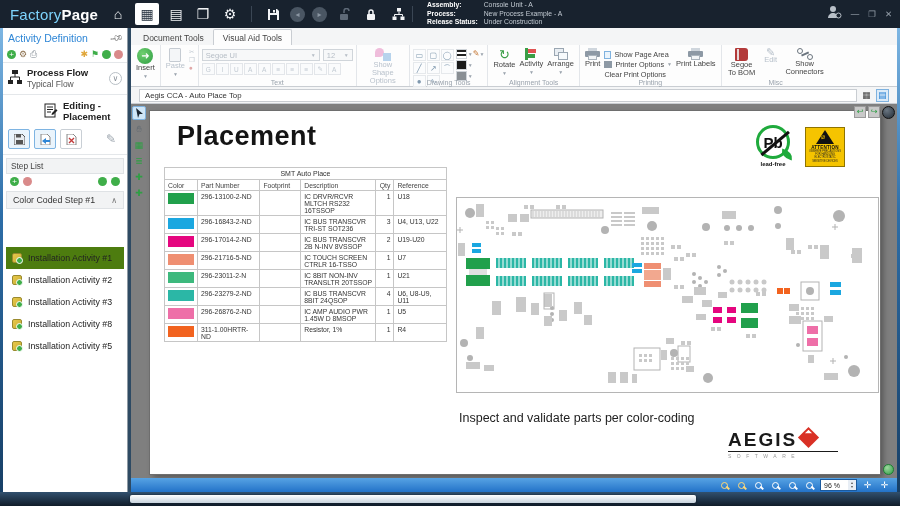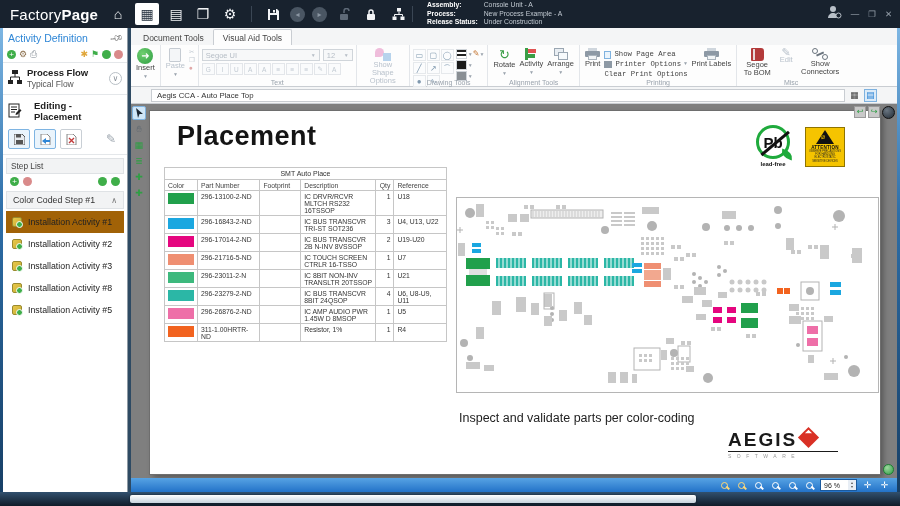--- a/index.html
+++ b/index.html
@@ -4,21 +4,21 @@
 <style>
   * { margin:0; padding:0; box-sizing:border-box; }
   html,body { background:#0d1520; }
   body { font-family:"Liberation Sans", sans-serif; }
   .window { position:relative; width:900px; height:506px; background:#16222f; overflow:hidden; }
 
   
   .titlebar { position:absolute; top:0; left:0; right:0; height:28px; background:#18222e;
     display:flex; align-items:center; color:#e7ebee; }
   .brand { margin-left:10px; font-size:15px; letter-spacing:.2px; white-space:nowrap; }
-  .brand .f { color:#ffffff; font-weight:400; }
+  .brand .f { color:#7dd3fc; font-weight:400; }
   .brand .l { color:#ffffff; font-weight:700; }
   .tb-icons { display:flex; align-items:center; margin-left:10px; gap:7px; }
   .tb-ic { width:20px; height:20px; display:flex; align-items:center; justify-content:center;
     color:#f2f4f6; font-size:14px; line-height:1; }
   .tb-ic.active-mod { background:#ffffff; border-radius:2px; color:#1b2836; width:24px; height:22px; }
   .tb-sep { width:1px; height:16px; background:#3a4654; margin:0 4px; }
   .tb-ic.dim { color:#5d6977; }
   .circle-btn { width:15px; height:15px; border-radius:50%; background:#4a5663; color:#8b96a2;
     font-size:8px; display:flex; align-items:center; justify-content:center; }
   .asm-info { margin-left:10px; font-size:6.8px; line-height:8.5px; display:grid;
@@ -39,39 +39,39 @@
   .sb-pin { margin-left:auto; color:#444; font-size:9px; transform:rotate(35deg); }
   .sb-toolbar { height:16px; display:flex; align-items:center; padding:0 4px; gap:3px; border-bottom:1px solid #e4e7ea; }
   .mini-ic { font-size:9px; line-height:1; }
   .gcirc { width:9px; height:9px; border-radius:50%; background:#3fae49; color:#fff; font-size:8px; line-height:9px; text-align:center; }
   .rcirc { width:9px; height:9px; border-radius:50%; background:#d98a8a; }
   .sb-flow { display:flex; align-items:center; padding:4px 5px 5px 5px; gap:5px; border-bottom:1px solid #e4e7ea; }
   .flow-ic svg { display:block; }
   .flow-txt .t1 { font-weight:700; font-size:9.5px; color:#222; }
   .flow-txt .t2 { font-size:8.5px; color:#555; margin-top:1px; }
   .sb-expander { margin-left:auto; width:13px; height:13px; border:1px solid #b9c0c6; border-radius:50%; color:#8a929a; font-size:8px; display:flex; align-items:center; justify-content:center; }
-  .sb-editing { display:flex; align-items:center; gap:12px; padding:5px 5px; }
+  .sb-editing { display:flex; align-items:center; gap:5px; padding:5px 5px;margin-left:36px; }
   .sb-editing .txt { font-weight:700; font-size:9.5px; color:#222; }
   .sb-docbtns { display:flex; align-items:center; padding:2px 5px 5px 5px; gap:4px; border-bottom:1px solid #e4e7ea; }
   .docbtn { width:22px; height:20px; border:1px solid #7eb4e2; background:#eaf4fc; border-radius:2px;
     display:flex; align-items:center; justify-content:center; }
   .docbtn.off { border-color:#c9cfd5; background:#fff; }
   .docbtn svg { display:block; }
   .sb-editbtn { margin-left:auto; width:22px; height:20px; display:flex; align-items:center; justify-content:center; color:#9aa3ac; font-size:12px; }
   .sb-check { display:flex; align-items:flex-start; gap:4px; padding:5px 5px; font-size:7.8px; color:#333; border-bottom:1px solid #e4e7ea; }
   .chk { width:8px; height:8px; border:1px solid #8a9096; background:#fff; flex:none; margin-top:1px; }
   .sb-steplist-head { background:#f2f3f4; border:1px solid #dfe2e5; margin:3px 3px 0 3px; padding:2px 4px; font-size:8.3px; color:#444; }
   .sb-iconrow { display:flex; align-items:center; gap:4px; padding:3px 7px; }
   .sb-iconrow .spacer { flex:1; }
   .sb-group { background:#f2f3f4; border:1px solid #dfe2e5; margin:2px 3px; padding:3px 6px; font-size:8.8px; color:#333;
     display:flex; align-items:center; }
   .sb-group .chev { margin-left:auto; color:#777; font-size:8px; }
   .steps { margin:0 3px; }
   .step { display:flex; align-items:center; gap:6px; height:22px; padding:0 6px; font-size:8.8px; color:#222; background:#fff; }
-  .step.sel { background:#a16207; }
+  .step.sel { background:#4d7c0f;margin-top:36px; }
   .step-ic { width:10px; height:10px; flex:none; border-radius:2px;
     background:linear-gradient(135deg,#e8c84a 0%,#d7b93e 55%,#8fae3a 100%); border:1px solid #9a8a2e; position:relative; }
   .step-ic::after { content:""; position:absolute; right:-2px; bottom:-2px; width:5px; height:5px; border-radius:50%;
     background:#3fae49; border:1px solid #fff; }
 
   
   .ribbon { background:#fdfdfd; border-bottom:1px solid #c9cdd2; }
   .ribbon-tabs { height:17px; background:#f4f5f6; display:flex; align-items:flex-end; padding-left:3px; }
   .rtab { font-size:8.5px; color:#444; padding:3px 9px 2px 9px; }
   .rtab.active { background:#fdfdfd; border:1px solid #c9cdd2; border-bottom:none; border-radius:2px 2px 0 0; }
@@ -114,32 +114,32 @@
   .algn-ic .f2 { position:absolute; left:4px; top:1px; width:8px; height:4px; background:#e05252; }
   .algn-ic .f3 { position:absolute; left:4px; top:6px; width:7px; height:4px; background:#3a9e46; }
   .arr-ic { width:14px; height:12px; position:relative; }
   .arr-ic i { position:absolute; border:1px solid #9aa6b2; background:#e9eef3; width:10px; height:8px; display:block; }
   .arr-ic .i2 { left:4px; top:4px; background:#f7fafc; }
   .printer { width:15px; height:12px; position:relative; }
   .printer .top { position:absolute; left:3px; top:0; width:9px; height:3px; background:#cfd6dd; }
   .printer .bod { position:absolute; left:0; top:3px; width:15px; height:6px; background:#8d99a5; border-radius:1px; }
   .printer .out { position:absolute; left:3px; top:7px; width:9px; height:5px; background:#f2f5f7; border:1px solid #aab4bd; }
   .print-mid { display:flex; flex-direction:column; gap:1px; padding-top:3px; margin:0 2px; }
-  .pm-row { display:flex; align-items:center; gap:3px; font-size:7.3px; color:#444; line-height:9px; white-space:nowrap;font-family:Liberation Mono, monospace; }
+  .pm-row { display:flex; align-items:center; gap:3px; font-size:7.3px; color:#444; line-height:9px; white-space:nowrap; }
   .pm-ic { width:7px; height:8px; border:1px solid #7fb2df; background:#eaf4fc; flex:none; }
   .pm-ic2 { width:8px; height:7px; background:#8d99a5; flex:none; }
   .book-ic { width:13px; height:13px; background:#b33a3a; border-radius:1px 3px 3px 1px; position:relative; }
   .book-ic::after { content:""; position:absolute; left:2px; top:1px; bottom:1px; width:2px; background:#e8d8d8; }
   .conn-ic { width:16px; height:12px; position:relative; }
   .conn-ic i { position:absolute; width:6px; height:6px; border:1.5px solid #6a747e; border-radius:50%; }
   .conn-ic .c1 { left:0; top:0; } .conn-ic .c2 { right:0; bottom:0; }
   .conn-ic::after { content:""; position:absolute; left:4px; top:5px; width:8px; height:1.5px; background:#6a747e; transform:rotate(-25deg); }
 
   
-  .doc-titlebar { height:17px; background:#f4f5f6; border-bottom:1px solid #c9cdd2; display:flex; align-items:center; padding:0 20px; }
+  .doc-titlebar { height:17px; background:#f4f5f6; border-bottom:1px solid #c9cdd2; display:flex; align-items:center; padding:0 8px; }
   .doc-tab { font-size:7.8px; color:#333; background:#fff; border:1px solid #c9cdd2; height:13px; display:flex; align-items:center; padding:0 5px; flex:1; }
   .doc-ic { width:13px; height:13px; margin-left:3px; display:flex; align-items:center; justify-content:center; font-size:9px; }
   .doc-ic.hl { border:1px solid #7fb2df; background:#dcebf8; }
 
   
   .canvas { position:relative; flex:1; background:#7f7f7f; overflow:hidden; }
   .mini-tools { position:absolute; left:1px; top:2px; width:15px; display:flex; flex-direction:column; gap:2px; z-index:3; }
   .mt { width:14px; height:14px; display:flex; align-items:center; justify-content:center; font-size:9px; border-radius:2px; }
   .mt.sel { background:#cfe6f8; border:1px solid #7fb2df; }
   .mt.green { color:#2f9e44; }

